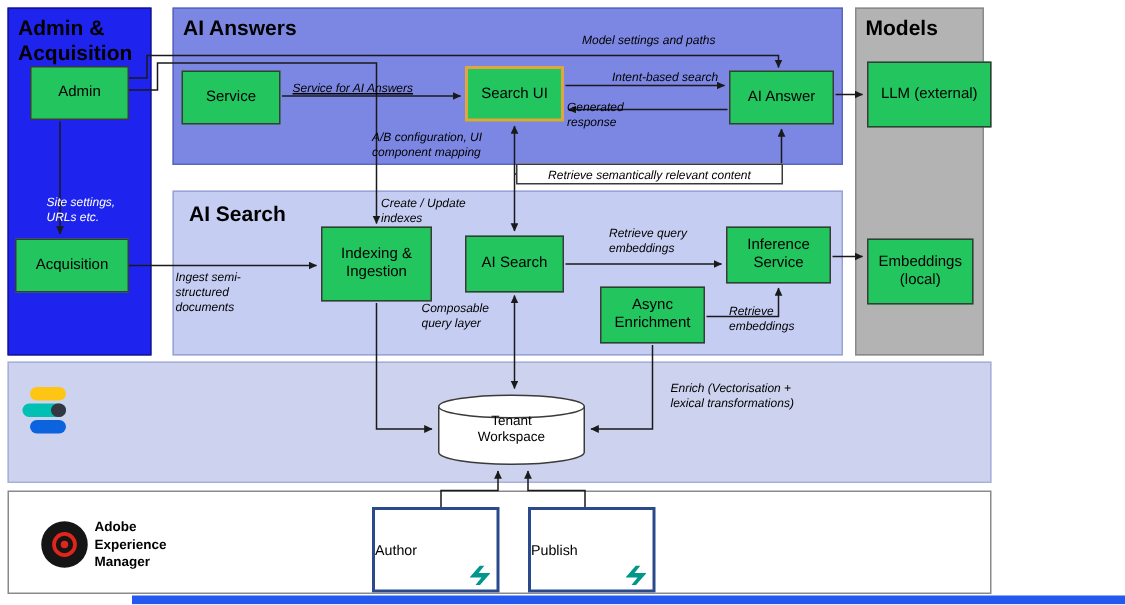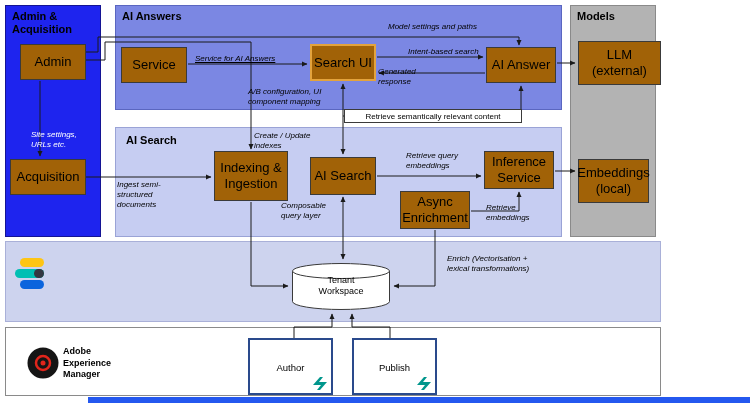--- a/index.html
+++ b/index.html
@@ -1,28 +1,28 @@
 <!DOCTYPE html>
 <html><head>
 <meta charset="utf-8">
 <style>
   html,body{margin:0;padding:0;background:#fff;}
   #canvas{position:relative;width:750px;height:403px;background:#fff;overflow:hidden;
           font-family:"Liberation Sans",sans-serif;color:#000;}
   .panel{position:absolute;box-sizing:border-box;z-index:1;}
-  .panel-title{font-size:11px;font-weight:bold;color:#000;padding:4px 6px;line-height:1.2;}
+  .panel-title{font-size:14px;font-weight:bold;color:#000;padding:4px 6px;line-height:1.2;}
   svg.wires{position:absolute;left:0;top:0;z-index:2;pointer-events:none;}
-  .node{position:absolute;box-sizing:border-box;background:#a16207;border:1px solid #3a3a3a;
+  .node{position:absolute;box-sizing:border-box;background:#22c55e;border:1px solid #3a3a3a;
         display:flex;align-items:center;justify-content:center;text-align:center;
-        font-size:13px;line-height:1.2;padding:2px;z-index:3;}
+        font-size:10px;line-height:1.2;padding:2px;z-index:3;}
   .lbl{position:absolute;font-size:8px;font-style:italic;line-height:1.25;z-index:4;color:#000;}
-  .lblbox{position:absolute;background:#fff;border:1px solid #3a3a3a;font-size:8px;
+  .lblbox{position:absolute;background:#fff;border:1px solid #3a3a3a;font-size:8px;font-style:italic;
           display:flex;align-items:center;justify-content:center;z-index:4;box-sizing:border-box;}
   .aem-box{position:absolute;background:#fff;border:2px solid #2a4a8c;box-sizing:border-box;z-index:3;}
-  .aem-box .bx-label{position:absolute;top:22px;left:0;right:0;text-align:center;font-size:9.5px;}
+  .aem-box .bx-label{position:absolute;top:22px;left:0;right:0;font-size:9.5px;}
   .aem-box .fr-logo{position:absolute;right:4px;bottom:3px;}
   .cyl-text{position:absolute;left:18px;top:13px;width:64px;text-align:center;font-size:9px;line-height:1.2;}
   .brand-text{position:absolute;font-weight:bold;font-size:9px;line-height:1.3;z-index:3;}
 </style>
 </head>
 <body>
 
 <div id="canvas">
 
   <div class="panel" style="left:5px;top:5px;width:96px;height:232px;background:#1e24ee;border:1px solid #141494;">

